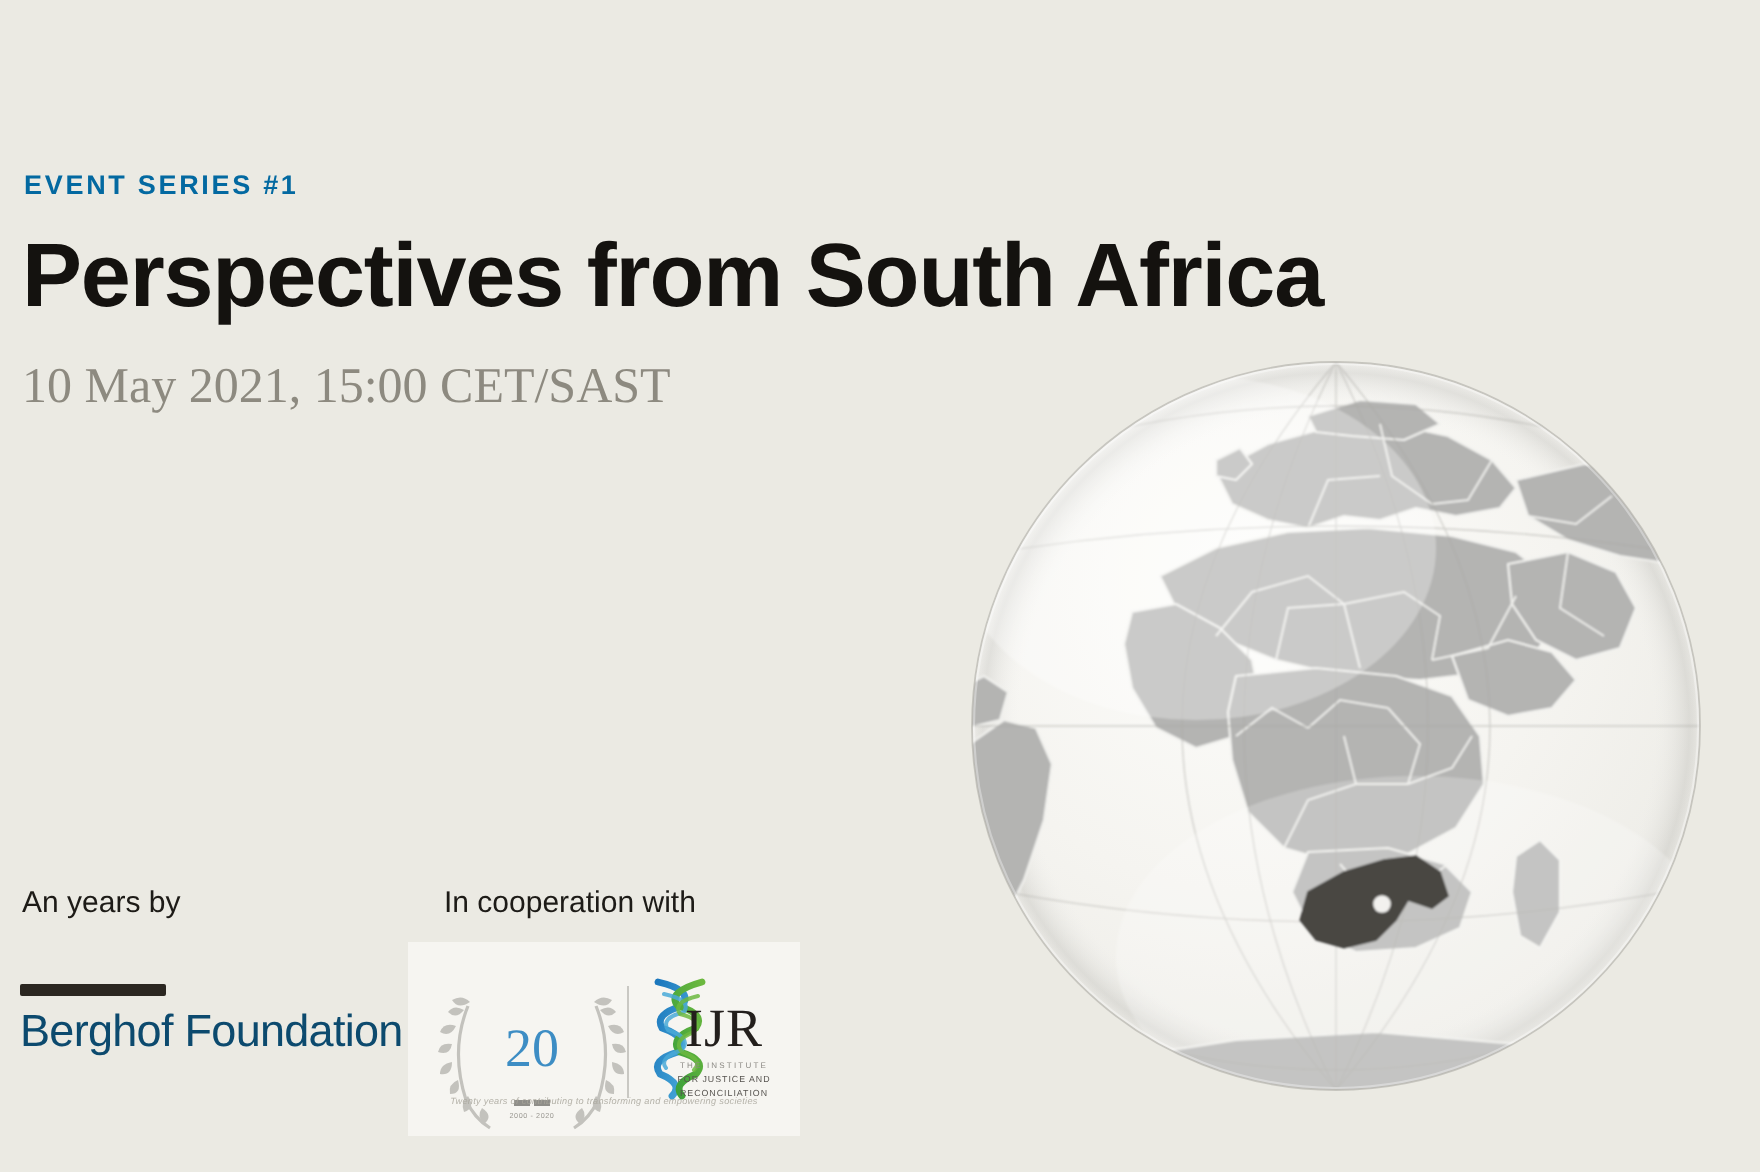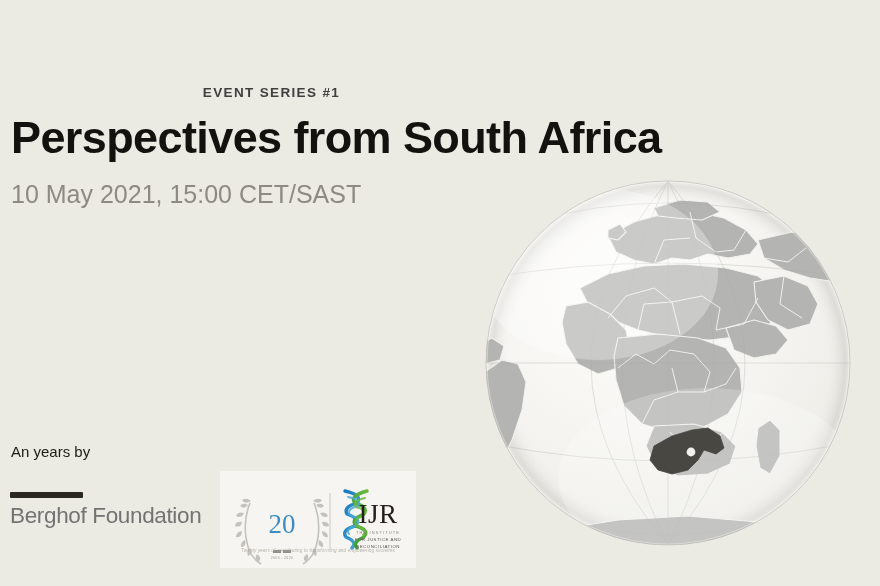--- a/index.html
+++ b/index.html
@@ -96,21 +96,21 @@
   .berghof-bar {
     width: 73px;
     height: 6px;
     background: #2b2721;
     border-radius: 1px;
     margin-bottom: 7px;
   }
   .berghof-name {
     font-size: 22.5px;
     font-weight: 400;
-    color: #737373;
+    color: #0c4a6e;
     letter-spacing: -0.35px;
     line-height: 1;
     white-space: nowrap;
   }
 
   
   .ijr-card {
     position: absolute;
     left: 204px;
     top: 471px;
@@ -267,33 +267,34 @@
         <ellipse cx="140" cy="96" rx="120" ry="86" fill="#ffffff" opacity="0.3"></ellipse>
         <ellipse cx="250" cy="300" rx="150" ry="90" fill="#ffffff" opacity="0.22"></ellipse>
       </g>
 
       <circle cx="210" cy="185" r="182" fill="none" stroke="#b9b8b2" stroke-width="0.9" opacity="0.75"></circle>
       <circle cx="210" cy="185" r="181" fill="none" stroke="#ffffff" stroke-width="1.1" opacity="0.35"></circle>
     </svg>
   </div>
 
   <div class="textblock">
-    <div class="eyebrow" style="color: #404040; text-align: center;">EVENT SERIES #1</div>
+    <div class="eyebrow" style="color: #0369a1;">EVENT SERIES #1</div>
     <h1 class="title">Perspectives from South Africa</h1>
-    <div class="datetime" style="color: rgb(141, 138, 128);">10 May 2021, 15:00 CET/SAST</div>
+    <div class="datetime" style="color: rgb(141, 138, 128); font-family: Liberation Serif, serif;">10 May 2021, 15:00 CET/SAST</div>
   </div>
 
   <div class="footer-label" id="label-event-by">An years by</div>
+  <div class="footer-label" id="label-coop">In cooperation with</div>
 
   <div class="berghof">
     <div class="berghof-bar"></div>
     <div class="berghof-name">Berghof Foundation</div>
   </div>
 
-  <div class="ijr-card" style="background: rgb(246, 245, 241); margin-left: 16px;">
+  <div class="ijr-card" style="background: rgb(246, 245, 241);">
     <svg class="ijr-inner" viewBox="0 0 196 97" xmlns="http://www.w3.org/2000/svg" aria-hidden="true">
       <defs>
         <linearGradient id="weaveA" x1="0" y1="0" x2="1" y2="1">
           <stop offset="0%" stop-color="#1b77bd"></stop>
           <stop offset="100%" stop-color="#49a9d8"></stop>
         </linearGradient>
         <linearGradient id="weaveB" x1="0" y1="1" x2="1" y2="0">
           <stop offset="0%" stop-color="#3aa03a"></stop>
           <stop offset="100%" stop-color="#6cb83f"></stop>
         </linearGradient>

